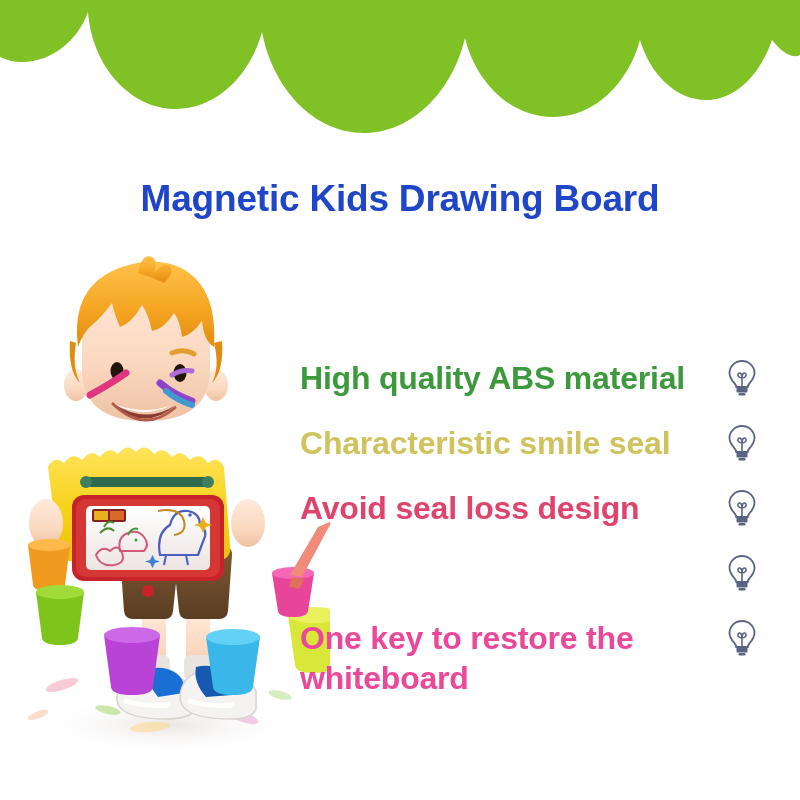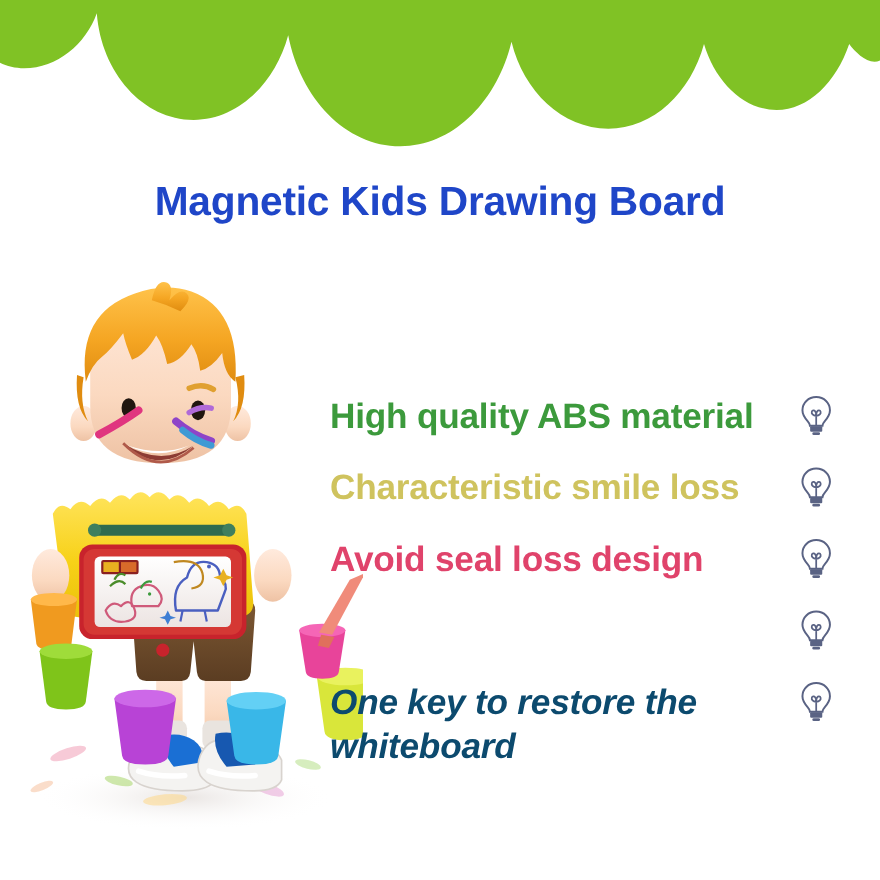--- a/index.html
+++ b/index.html
@@ -76,21 +76,21 @@
       C452,92 412,133 364,133
       C314,133 273,89 262,32
       C250,76 216,109 176,109
       C130,109 92,66 88,12
       C78,40 52,62 22,62
       C14,62 6,60 0,57
       Z"></path>
   </svg>
 </div>
 
-<div id="page-title" style="color: rgb(31, 70, 200);">Magnetic Kids Drawing Board</div>
+<div id="page-title" style="color: rgb(31, 70, 200); margin-top: 16px;">Magnetic Kids Drawing Board</div>
 
 <div id="illustration">
   <svg viewBox="0 0 330 545" xmlns="http://www.w3.org/2000/svg" aria-hidden="true">
     <defs>
       <linearGradient id="hairGrad" x1="0" y1="0" x2="0" y2="1">
         <stop offset="0%" stop-color="#ffc24a"></stop>
         <stop offset="55%" stop-color="#f5a623"></stop>
         <stop offset="100%" stop-color="#e08c10"></stop>
       </linearGradient>
       <linearGradient id="skinGrad" x1="0" y1="0" x2="0" y2="1">
@@ -292,21 +292,21 @@
       <svg viewBox="0 0 34 40" xmlns="http://www.w3.org/2000/svg">
         <path d="M17,3 C9.8,3 4.5,8.4 4.5,15 C4.5,19.4 6.9,22.2 9,24.6 C10.4,26.2 11.2,27.3 11.3,29 L22.7,29 C22.8,27.3 23.6,26.2 25,24.6 C27.1,22.2 29.5,19.4 29.5,15 C29.5,8.4 24.2,3 17,3 Z" fill="none" stroke="#5a6384" stroke-width="1.8"></path>
         <path d="M17,29 L17,20 M17,20 C14,20 12.5,18 13,16.2 C13.4,14.8 15.2,14.6 16.2,16 C16.8,16.9 17,18.4 17,20 Z M17,20 C20,20 21.5,18 21,16.2 C20.6,14.8 18.8,14.6 17.8,16 C17.2,16.9 17,18.4 17,20 Z" fill="none" stroke="#5a6384" stroke-width="1.6"></path>
         <rect x="11.5" y="29.5" width="11" height="5" rx="1" fill="#5a6384"></rect>
         <rect x="13.5" y="35" width="7" height="2.5" rx="1.2" fill="#5a6384"></rect>
       </svg>
     </span>
   </div>
 
   <div class="feature-row">
-    <span class="feature-text" style="color: rgb(207, 195, 94);">Characteristic smile loss</span>
+    <span class="feature-text" style="color: rgb(207, 195, 94);">Characteristic smile seal</span>
     <span class="bulb-icon">
       <svg viewBox="0 0 34 40" xmlns="http://www.w3.org/2000/svg">
         <path d="M17,3 C9.8,3 4.5,8.4 4.5,15 C4.5,19.4 6.9,22.2 9,24.6 C10.4,26.2 11.2,27.3 11.3,29 L22.7,29 C22.8,27.3 23.6,26.2 25,24.6 C27.1,22.2 29.5,19.4 29.5,15 C29.5,8.4 24.2,3 17,3 Z" fill="none" stroke="#5a6384" stroke-width="1.8"></path>
         <path d="M17,29 L17,20 M17,20 C14,20 12.5,18 13,16.2 C13.4,14.8 15.2,14.6 16.2,16 C16.8,16.9 17,18.4 17,20 Z M17,20 C20,20 21.5,18 21,16.2 C20.6,14.8 18.8,14.6 17.8,16 C17.2,16.9 17,18.4 17,20 Z" fill="none" stroke="#5a6384" stroke-width="1.6"></path>
         <rect x="11.5" y="29.5" width="11" height="5" rx="1" fill="#5a6384"></rect>
         <rect x="13.5" y="35" width="7" height="2.5" rx="1.2" fill="#5a6384"></rect>
       </svg>
     </span>
   </div>
 
@@ -327,21 +327,21 @@
       <svg viewBox="0 0 34 40" xmlns="http://www.w3.org/2000/svg">
         <path d="M17,3 C9.8,3 4.5,8.4 4.5,15 C4.5,19.4 6.9,22.2 9,24.6 C10.4,26.2 11.2,27.3 11.3,29 L22.7,29 C22.8,27.3 23.6,26.2 25,24.6 C27.1,22.2 29.5,19.4 29.5,15 C29.5,8.4 24.2,3 17,3 Z" fill="none" stroke="#5a6384" stroke-width="1.8"></path>
         <path d="M17,29 L17,20 M17,20 C14,20 12.5,18 13,16.2 C13.4,14.8 15.2,14.6 16.2,16 C16.8,16.9 17,18.4 17,20 Z M17,20 C20,20 21.5,18 21,16.2 C20.6,14.8 18.8,14.6 17.8,16 C17.2,16.9 17,18.4 17,20 Z" fill="none" stroke="#5a6384" stroke-width="1.6"></path>
         <rect x="11.5" y="29.5" width="11" height="5" rx="1" fill="#5a6384"></rect>
         <rect x="13.5" y="35" width="7" height="2.5" rx="1.2" fill="#5a6384"></rect>
       </svg>
     </span>
   </div>
 
   <div class="feature-row">
-    <span class="feature-text" style="color: #0c4a6e; font-style: italic;">One key to restore the
+    <span class="feature-text" style="color: #ec4899;">One key to restore the
 whiteboard</span>
     <span class="bulb-icon">
       <svg viewBox="0 0 34 40" xmlns="http://www.w3.org/2000/svg">
         <path d="M17,3 C9.8,3 4.5,8.4 4.5,15 C4.5,19.4 6.9,22.2 9,24.6 C10.4,26.2 11.2,27.3 11.3,29 L22.7,29 C22.8,27.3 23.6,26.2 25,24.6 C27.1,22.2 29.5,19.4 29.5,15 C29.5,8.4 24.2,3 17,3 Z" fill="none" stroke="#5a6384" stroke-width="1.8"></path>
         <path d="M17,29 L17,20 M17,20 C14,20 12.5,18 13,16.2 C13.4,14.8 15.2,14.6 16.2,16 C16.8,16.9 17,18.4 17,20 Z M17,20 C20,20 21.5,18 21,16.2 C20.6,14.8 18.8,14.6 17.8,16 C17.2,16.9 17,18.4 17,20 Z" fill="none" stroke="#5a6384" stroke-width="1.6"></path>
         <rect x="11.5" y="29.5" width="11" height="5" rx="1" fill="#5a6384"></rect>
         <rect x="13.5" y="35" width="7" height="2.5" rx="1.2" fill="#5a6384"></rect>
       </svg>
     </span>
   </div>

